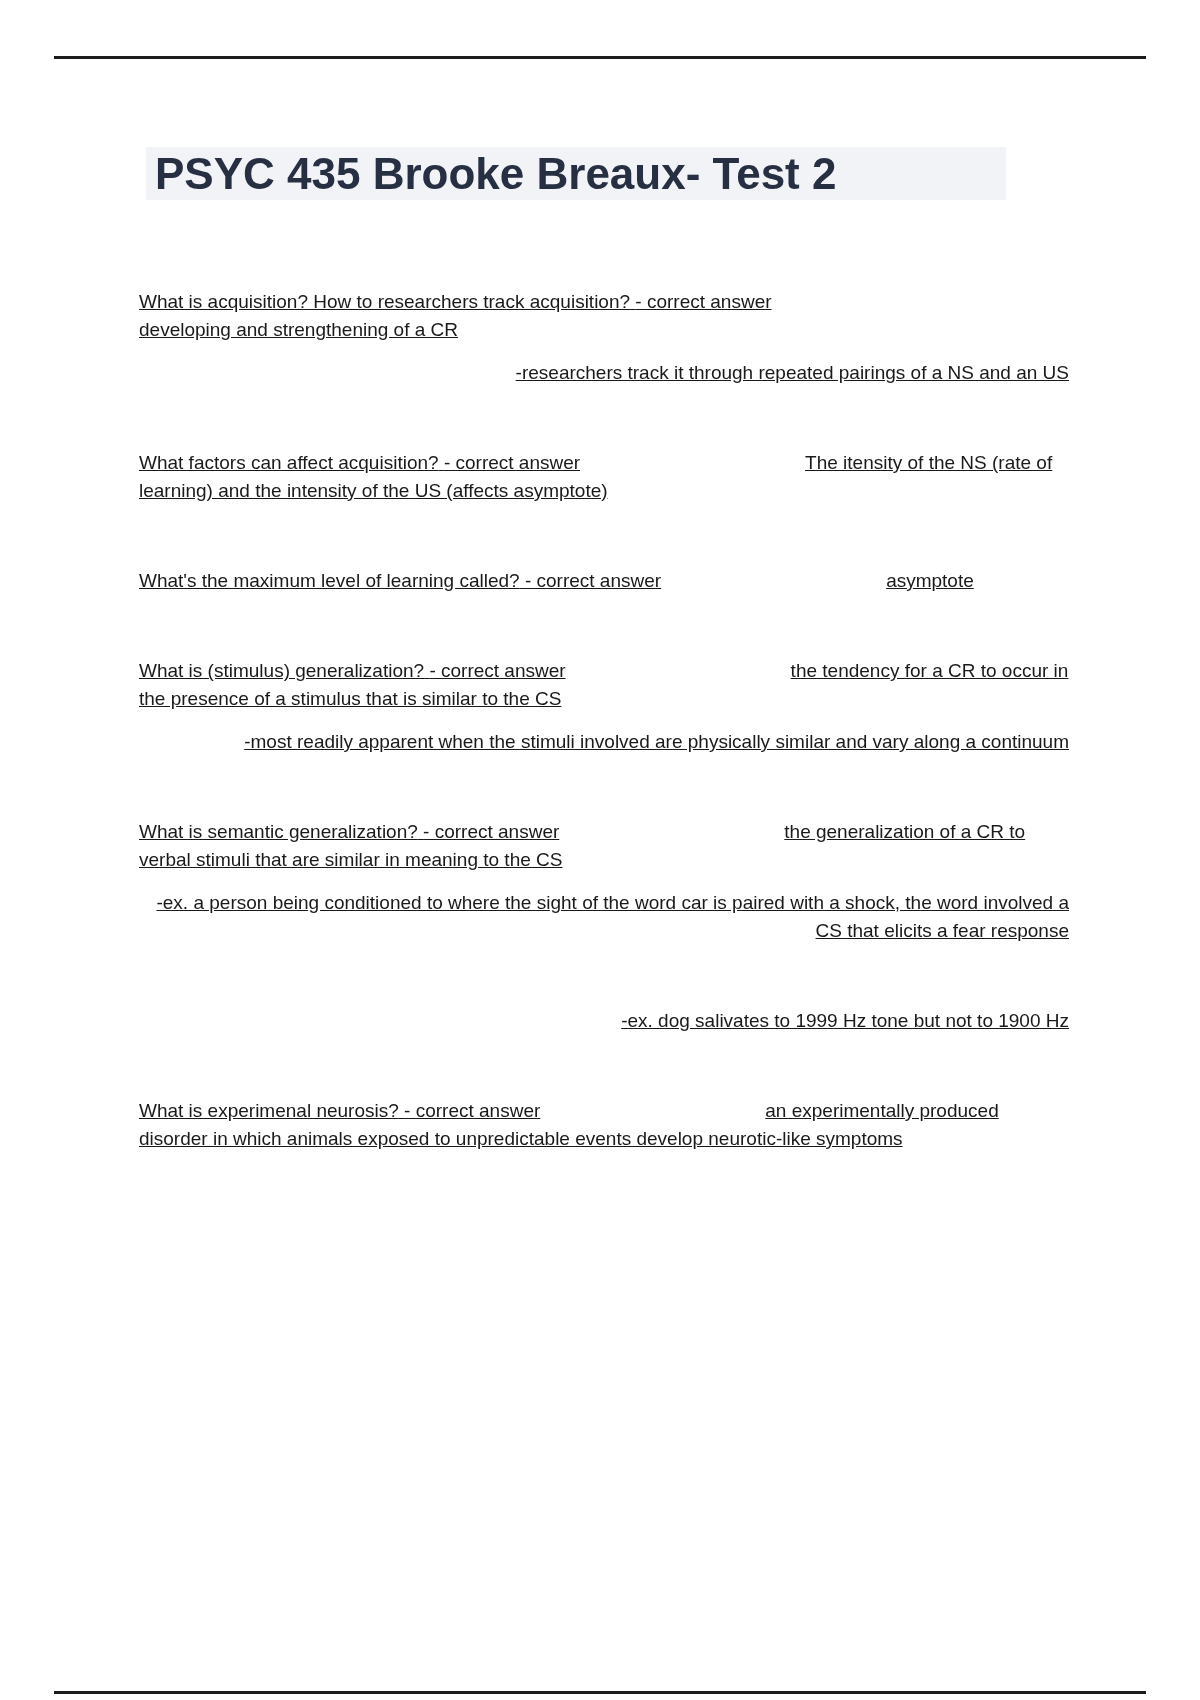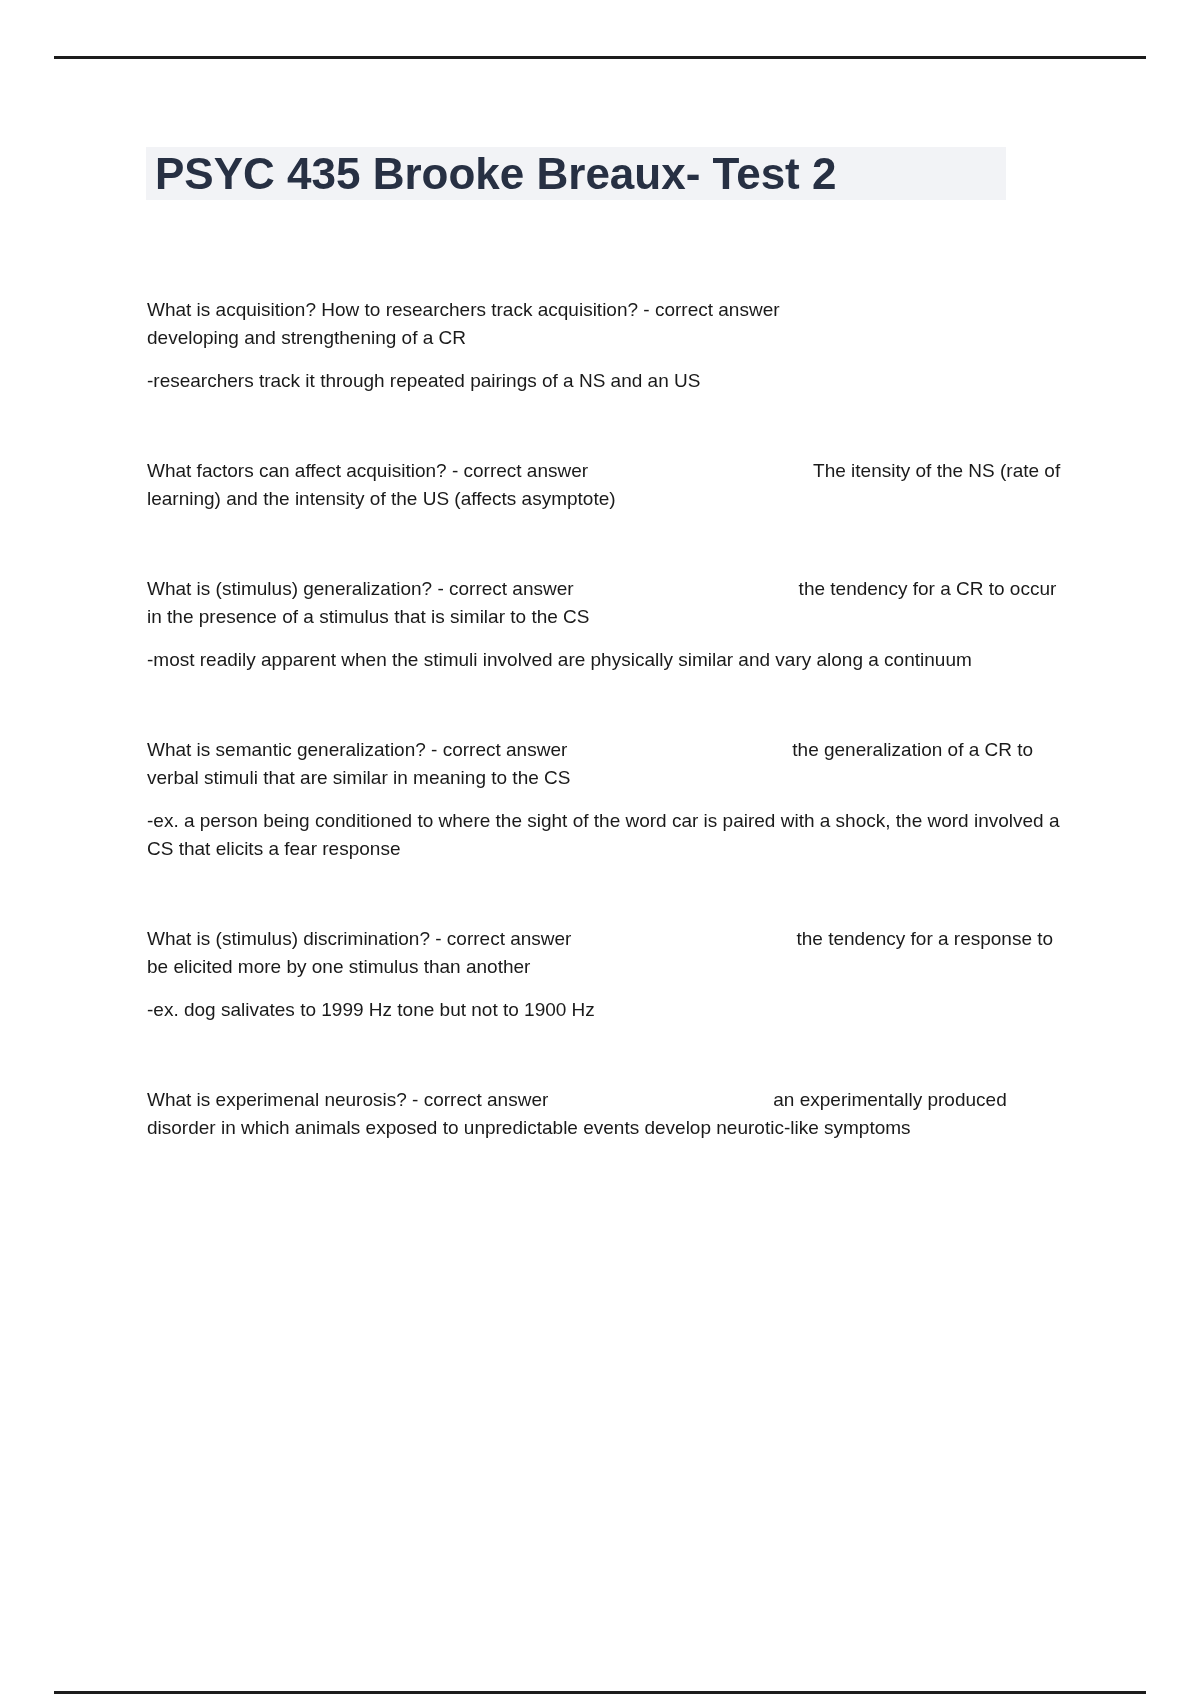--- a/index.html
+++ b/index.html
@@ -47,27 +47,27 @@
   }
 
   .content {
     position: absolute;
     top: 288px;
     left: 139px;
     width: 930px;
     font-size: 19px;
     line-height: 28px;
   }
-  .qa-block { margin: 8px; }
+  .qa-block { margin: 0; text-decoration: underline; }
   .qa-block + .qa-block { margin-top: 62px; }
   .qa-line, .qa-note {
     margin: 0;
     padding: 0;
   }
-  .qa-note { margin-top: 15px; }
+  .qa-note { margin-top: 15px; text-align: right; }
   .qa-gap {
     display: inline-block;
     width: 225px;
     height: 1px;
     vertical-align: baseline;
   }
 </style>
 </head>
 <body>
 
@@ -82,33 +82,35 @@
   <div class="content" id="qa-list">
   <div class="qa-block">
     <p class="qa-line"><span class="qa-q">What is acquisition? How to researchers track acquisition?</span> <span class="qa-marker">- correct answer</span><span class="qa-gap"></span><span class="qa-a">developing and strengthening of a CR</span></p>
   <p class="qa-note">-researchers track it through repeated pairings of a NS and an US</p>
       </div>
 
   <div class="qa-block">
     <p class="qa-line"><span class="qa-q">What factors can affect acquisition?</span> <span class="qa-marker">- correct answer</span><span class="qa-gap"></span><span class="qa-a">The itensity of the NS (rate of learning) and the intensity of the US (affects asymptote)</span></p>
   </div>
 
+  <div class="qa-block">
+    <p class="qa-line"><span class="qa-q">What's the maximum level of learning called?</span> <span class="qa-marker">- correct answer</span><span class="qa-gap"></span><span class="qa-a">asymptote</span></p>
+  </div>
 
   <div class="qa-block">
     <p class="qa-line"><span class="qa-q">What is (stimulus) generalization?</span> <span class="qa-marker">- correct answer</span><span class="qa-gap"></span><span class="qa-a">the tendency for a CR to occur in the presence of a stimulus that is similar to the CS</span></p>
   <p class="qa-note">-most readily apparent when the stimuli involved are physically similar and vary along a continuum</p>
       </div>
 
   <div class="qa-block">
     <p class="qa-line"><span class="qa-q">What is semantic generalization?</span> <span class="qa-marker">- correct answer</span><span class="qa-gap"></span><span class="qa-a">the generalization of a CR to verbal stimuli that are similar in meaning to the CS</span></p>
   <p class="qa-note">-ex. a person being conditioned to where the sight of the word car is paired with a shock, the word involved a CS that elicits a fear response</p>
       </div>
 
   <div class="qa-block">
-    <p class="qa-line"><span class="qa-q">What is (stimulus) discrimination?</span> <span class="qa-marker">- correct answer</span><span class="qa-gap"></span><span class="qa-a">the tendency for a response to be elicited more by one stimulus than another</span></p>
   <p class="qa-note">-ex. dog salivates to 1999 Hz tone but not to 1900 Hz</p>
       </div>
 
   <div class="qa-block">
     <p class="qa-line"><span class="qa-q">What is experimenal neurosis?</span> <span class="qa-marker">- correct answer</span><span class="qa-gap"></span><span class="qa-a">an experimentally produced disorder in which animals exposed to unpredictable events develop neurotic-like symptoms</span></p>
   </div>
 </div>
 
   <div class="rule rule-bottom"></div>
 

